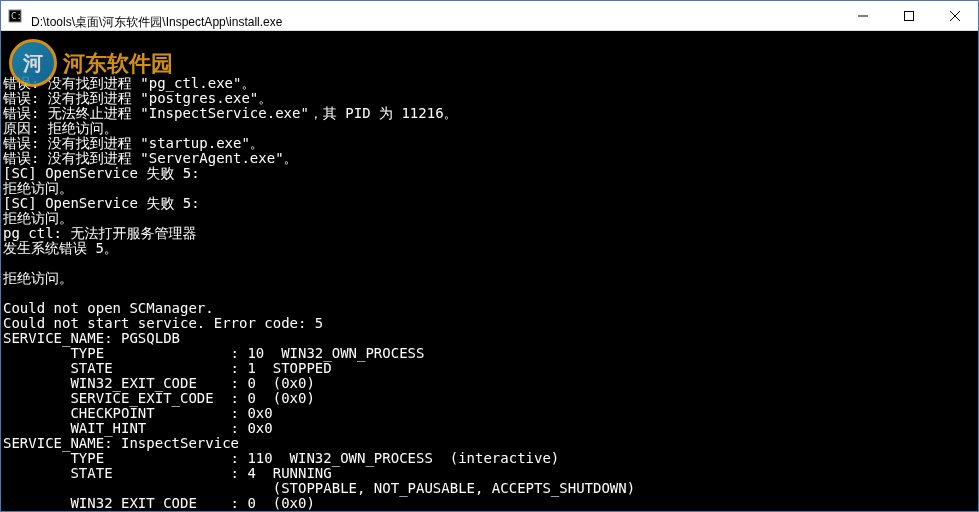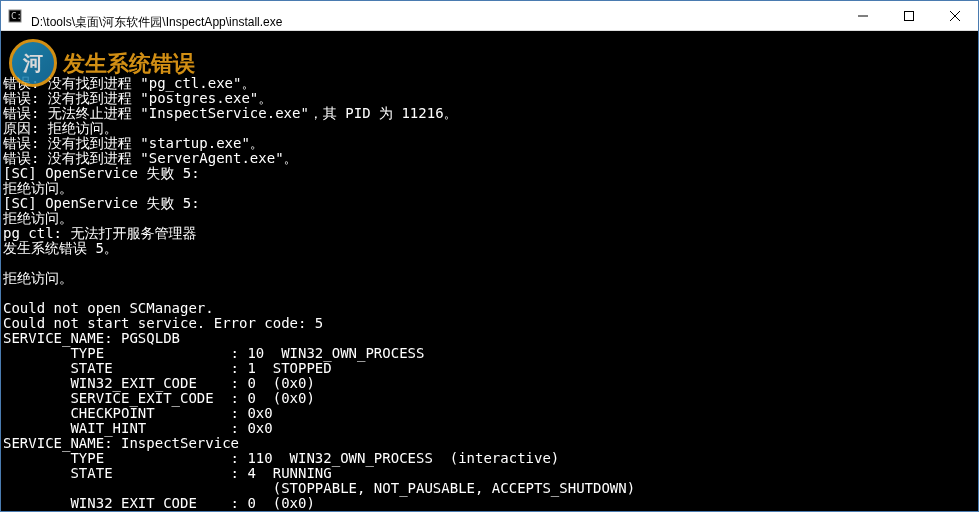--- a/index.html
+++ b/index.html
@@ -132,17 +132,17 @@
         <svg width="10" height="10" viewBox="0 0 10 10">
             <line x1="0" y1="0" x2="10" y2="10" stroke="#000" stroke-width="1"></line>
             <line x1="10" y1="0" x2="0" y2="10" stroke="#000" stroke-width="1"></line>
           </svg>
       </div>
     </div>
   </div>
   <div class="console">
     <div class="watermark">
       <div class="watermark-logo">河</div>
-      <div class="watermark-text">发生系统错误</div>
+      <div class="watermark-text">河东软件园</div>
     </div>
     <div id="console-lines"><div class="console-line">错误: 没有找到进程 "pg_ctl.exe"。</div><div class="console-line">错误: 没有找到进程 "postgres.exe"。</div><div class="console-line">错误: 无法终止进程 "InspectService.exe"，其 PID 为 11216。</div><div class="console-line">原因: 拒绝访问。</div><div class="console-line">错误: 没有找到进程 "startup.exe"。</div><div class="console-line">错误: 没有找到进程 "ServerAgent.exe"。</div><div class="console-line">[SC] OpenService 失败 5:</div><div class="console-line">拒绝访问。</div><div class="console-line">[SC] OpenService 失败 5:</div><div class="console-line">拒绝访问。</div><div class="console-line">pg_ctl: 无法打开服务管理器</div><div class="console-line">发生系统错误 5。</div><div class="console-line"></div><div class="console-line">拒绝访问。</div><div class="console-line"></div><div class="console-line">Could not open SCManager.</div><div class="console-line">Could not start service. Error code: 5</div><div class="console-line">SERVICE_NAME: PGSQLDB</div><div class="console-line">        TYPE               : 10  WIN32_OWN_PROCESS</div><div class="console-line">        STATE              : 1  STOPPED</div><div class="console-line">        WIN32_EXIT_CODE    : 0  (0x0)</div><div class="console-line">        SERVICE_EXIT_CODE  : 0  (0x0)</div><div class="console-line">        CHECKPOINT         : 0x0</div><div class="console-line">        WAIT_HINT          : 0x0</div><div class="console-line">SERVICE_NAME: InspectService</div><div class="console-line">        TYPE               : 110  WIN32_OWN_PROCESS  (interactive)</div><div class="console-line">        STATE              : 4  RUNNING</div><div class="console-line">                                (STOPPABLE, NOT_PAUSABLE, ACCEPTS_SHUTDOWN)</div><div class="console-line">        WIN32_EXIT_CODE    : 0  (0x0)</div></div>
   </div>
 </div>
 
 </body></html>

